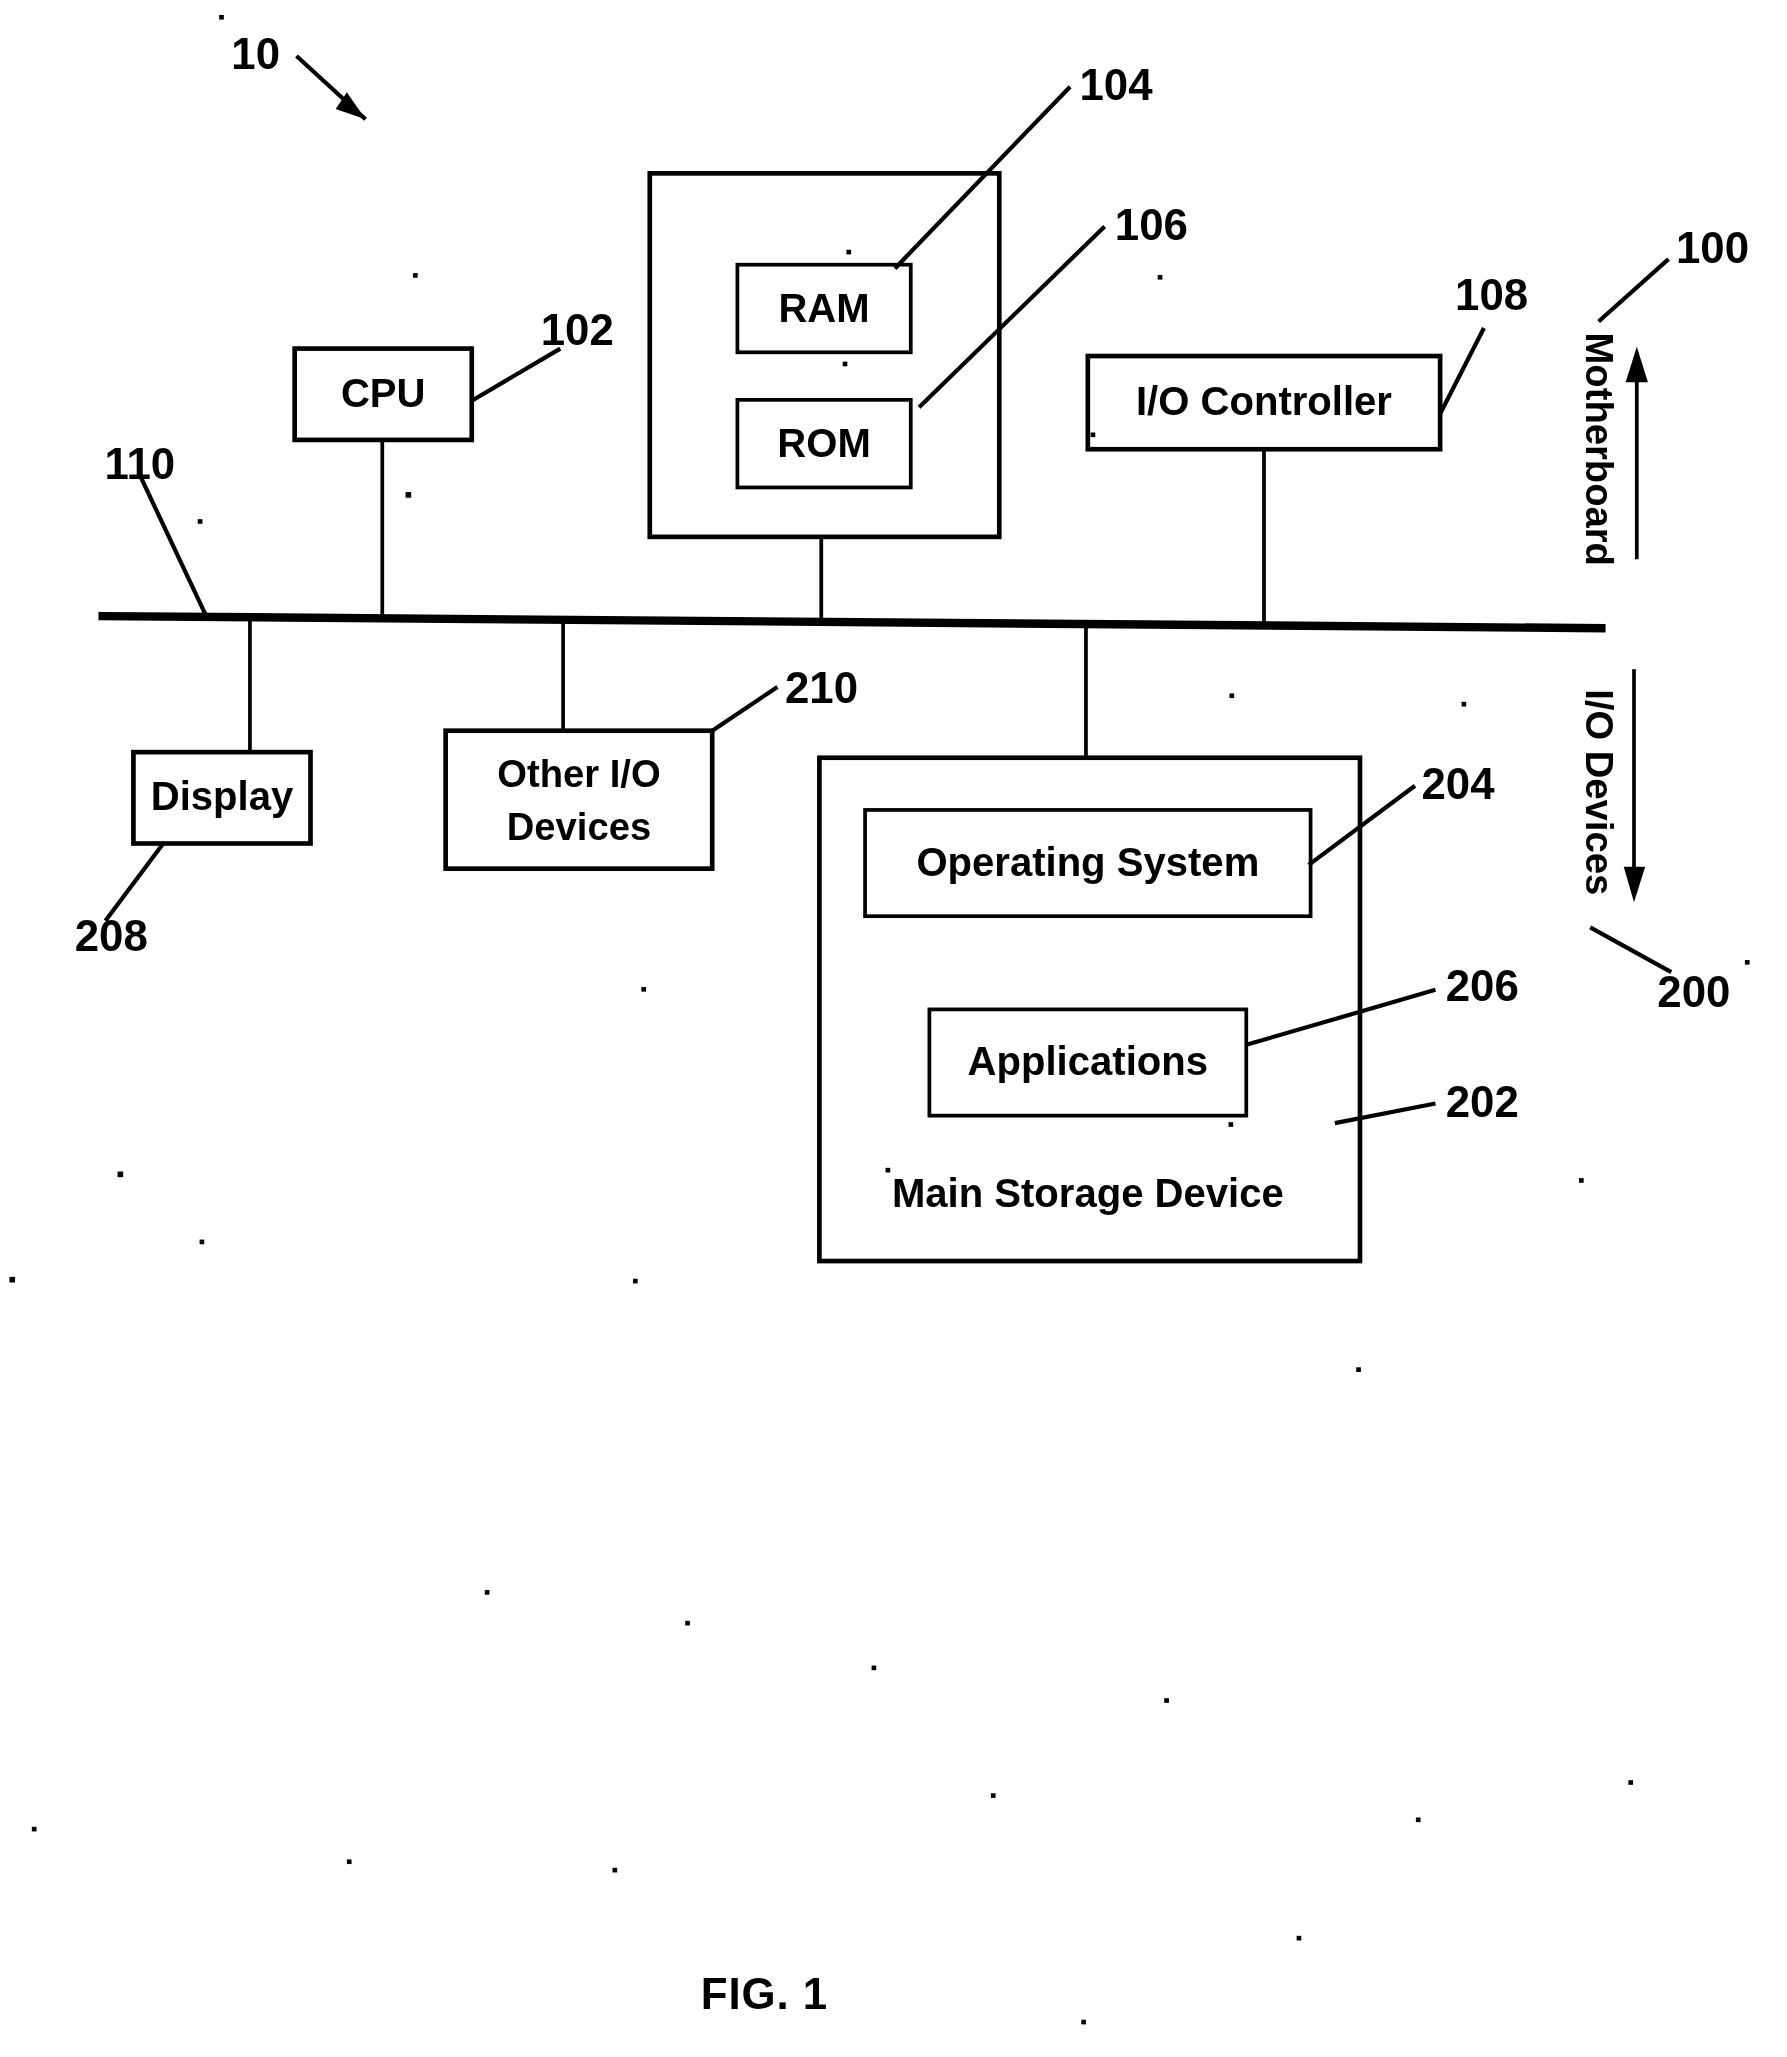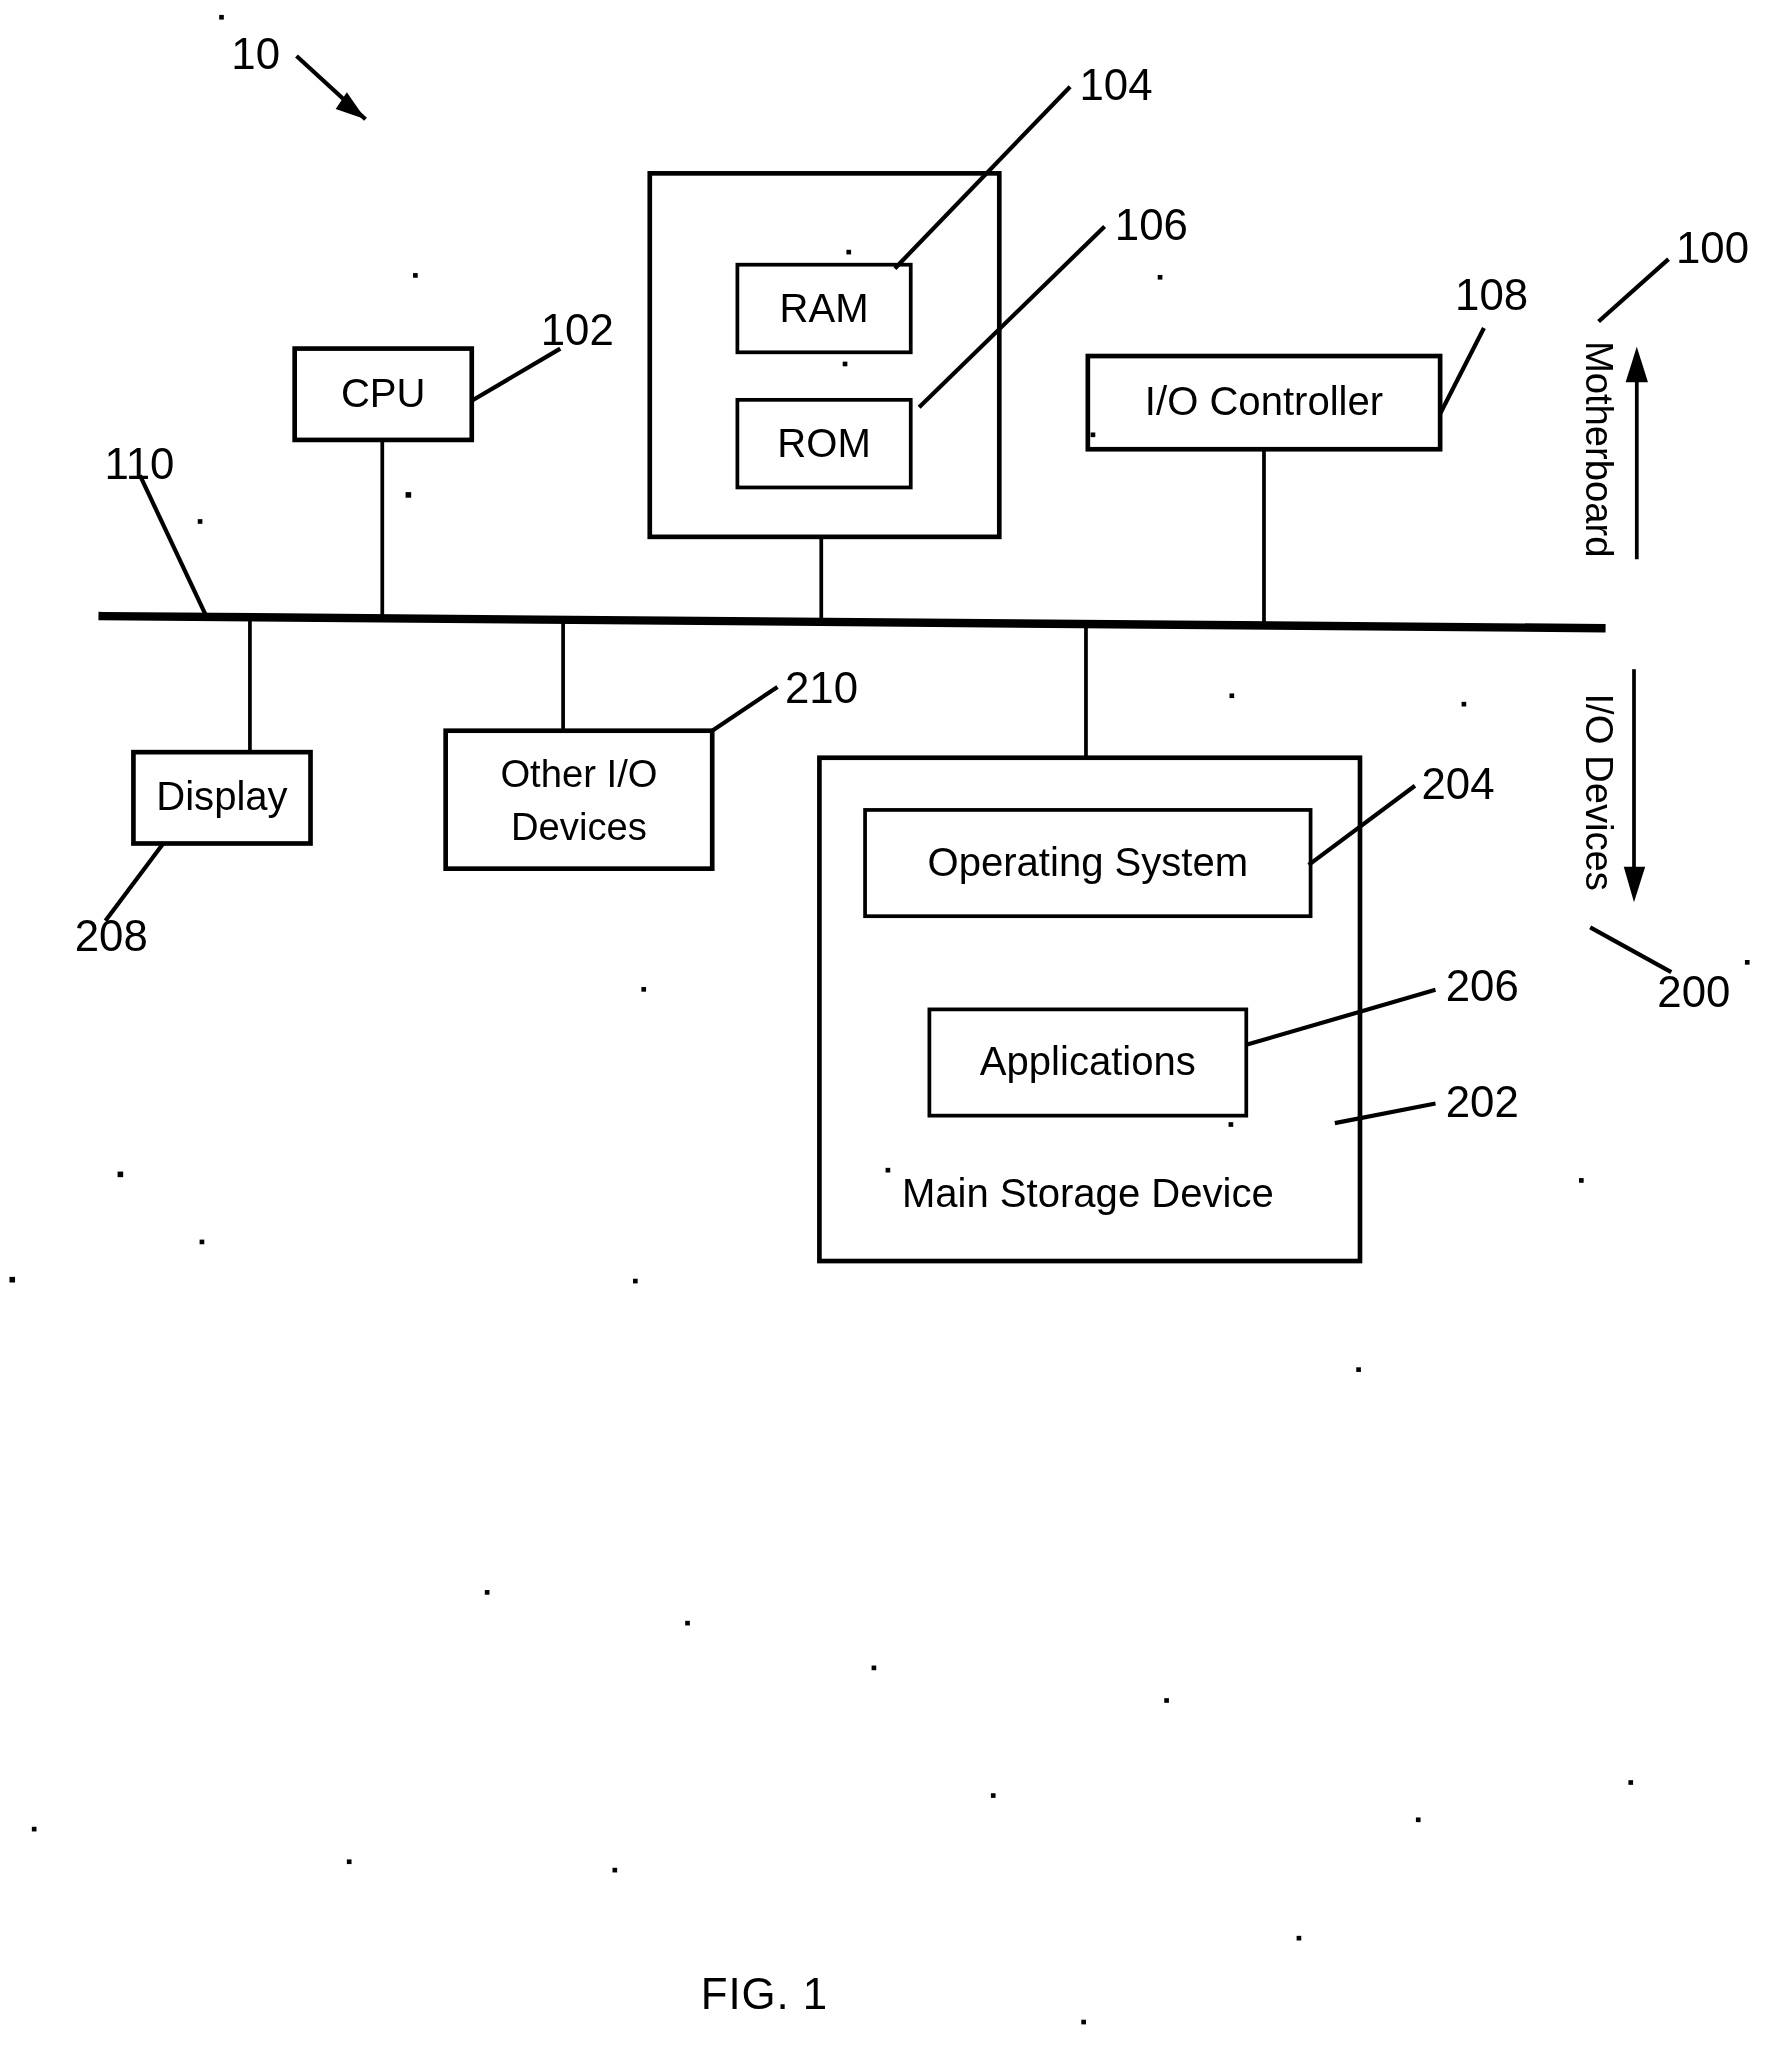--- a/index.html
+++ b/index.html
@@ -11,20 +11,21 @@
     width: 1787px;
     height: 2057px;
     font-family: "Liberation Sans", sans-serif;
     color: #000000;
     position: relative;
     overflow: hidden;
   }
   #figure-root {
     position: absolute;
     inset: 0;
+    font-weight: bold;
   }
   svg.diagram {
     display: block;
     width: 1787px;
     height: 2057px;
   }
   .box {
     fill: #ffffff;
     stroke: #000000;
     stroke-width: 5;

